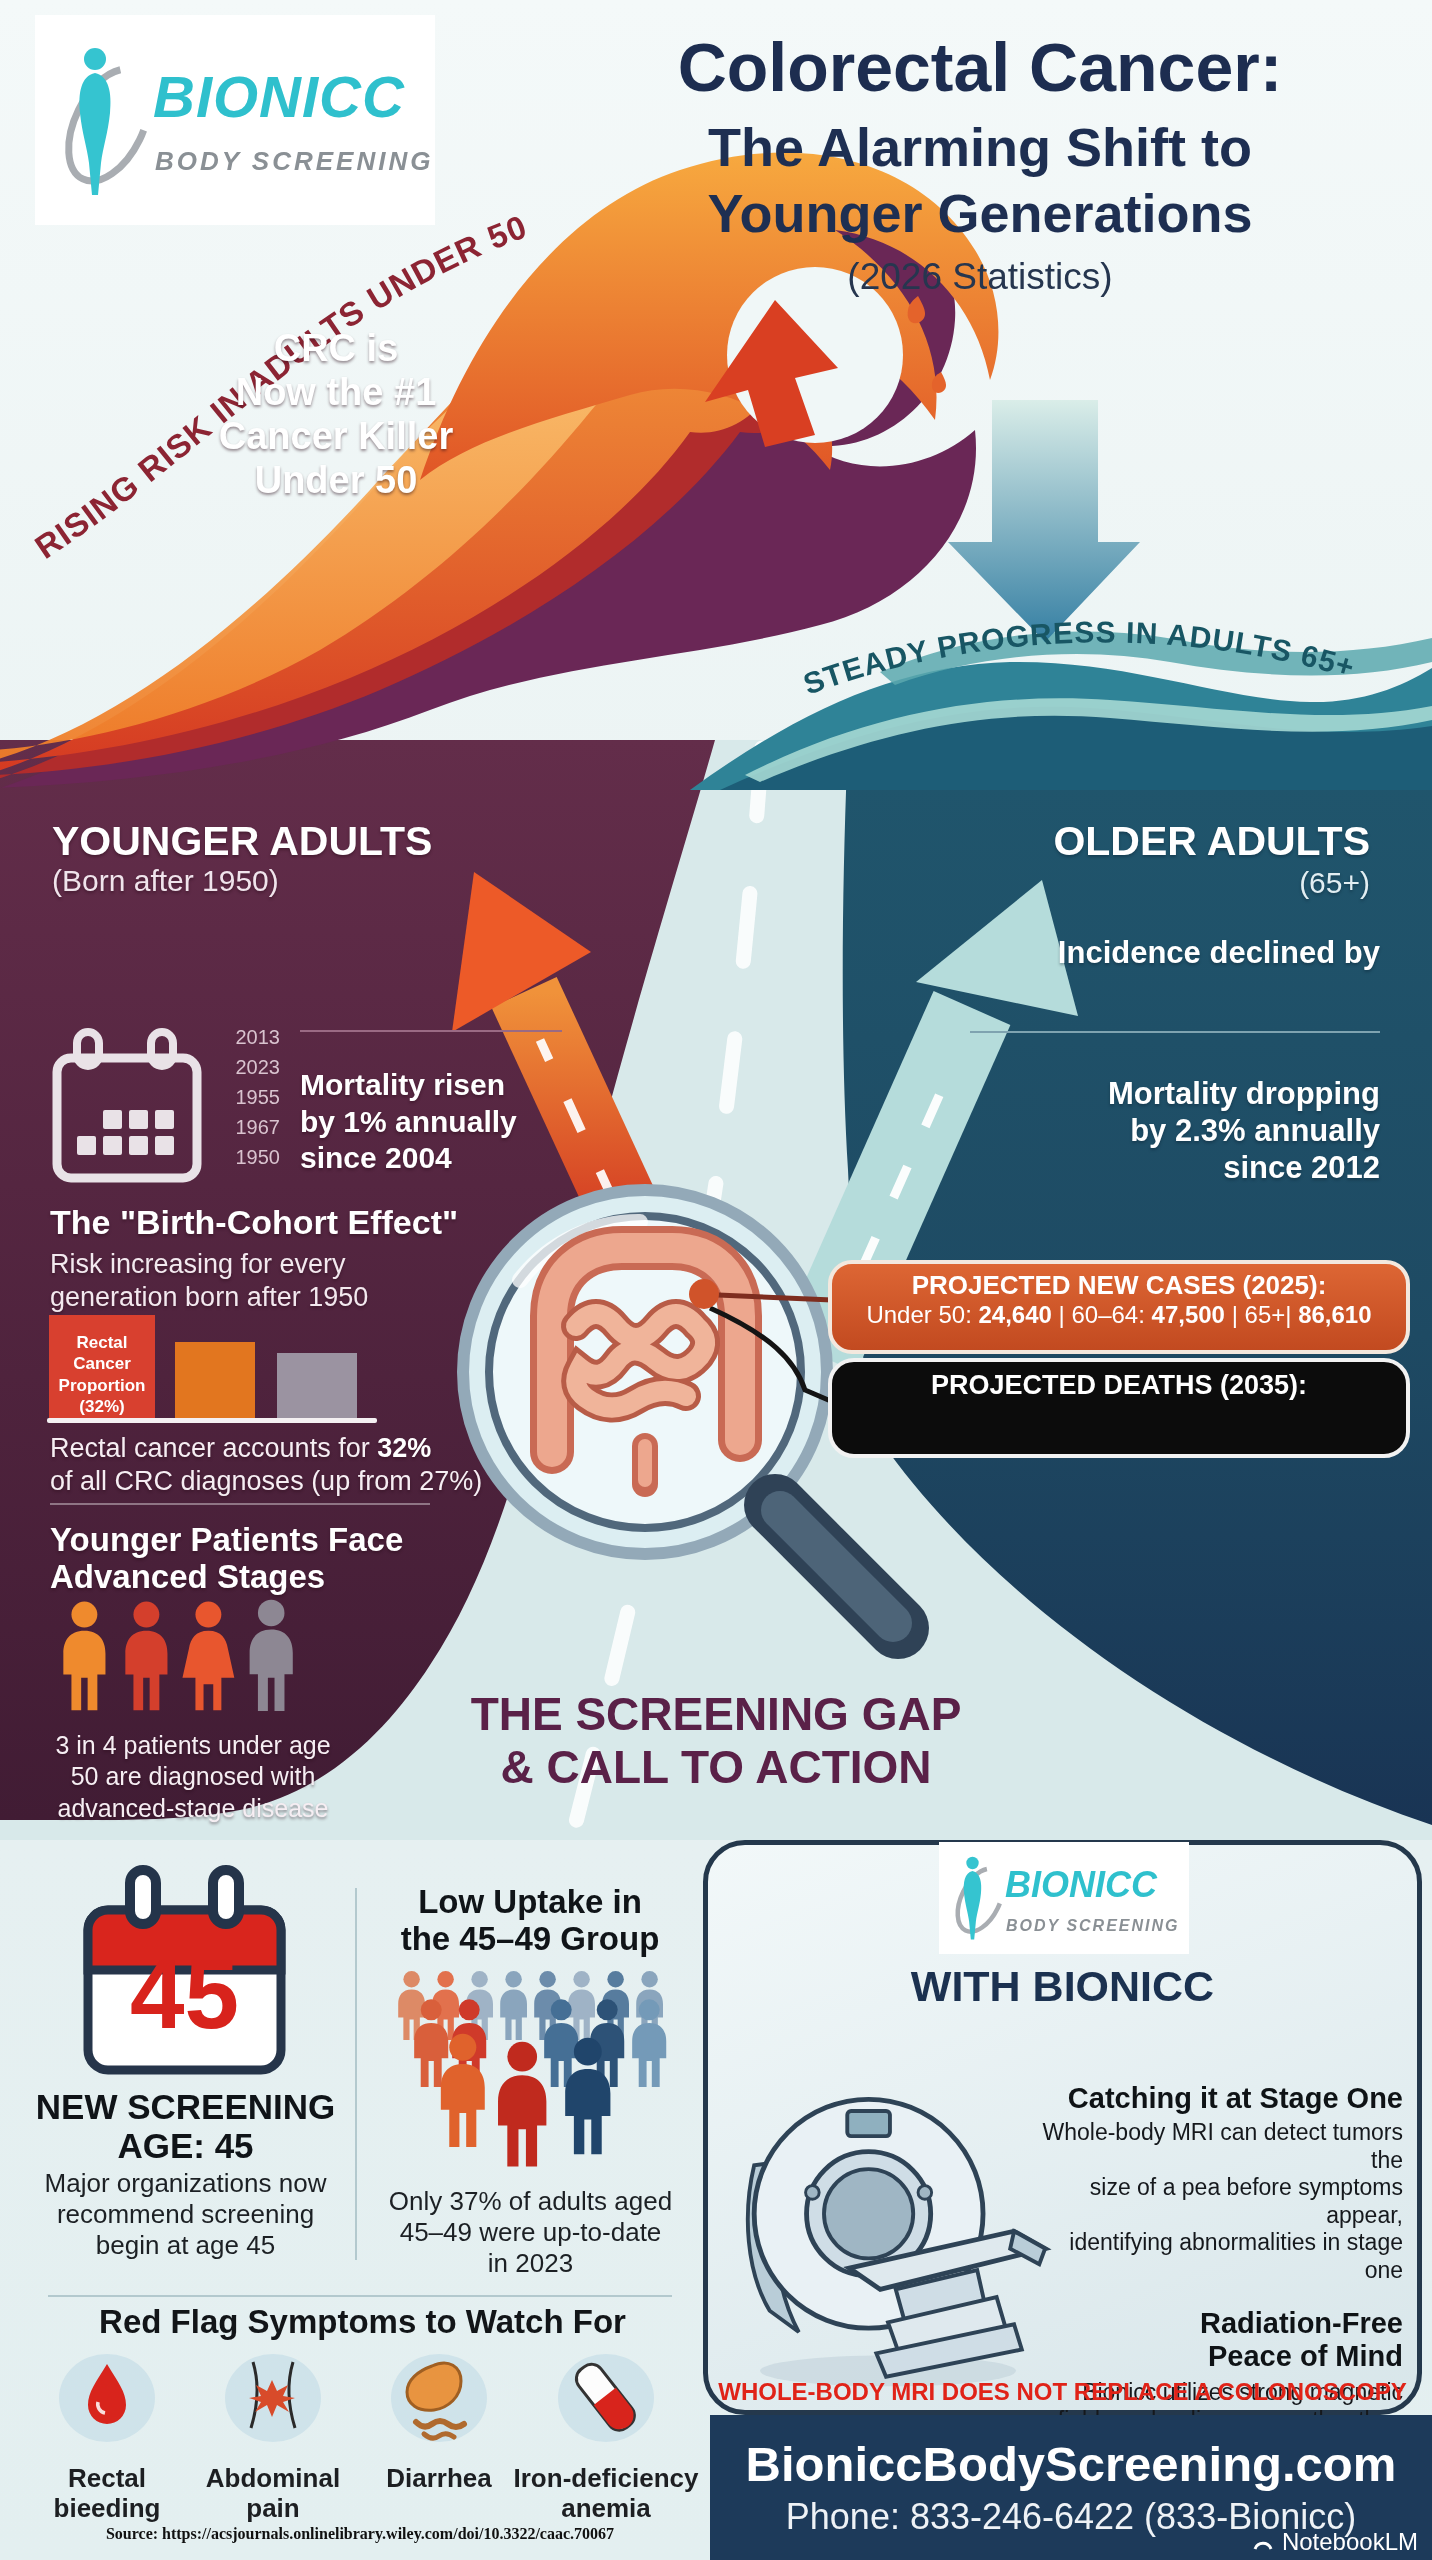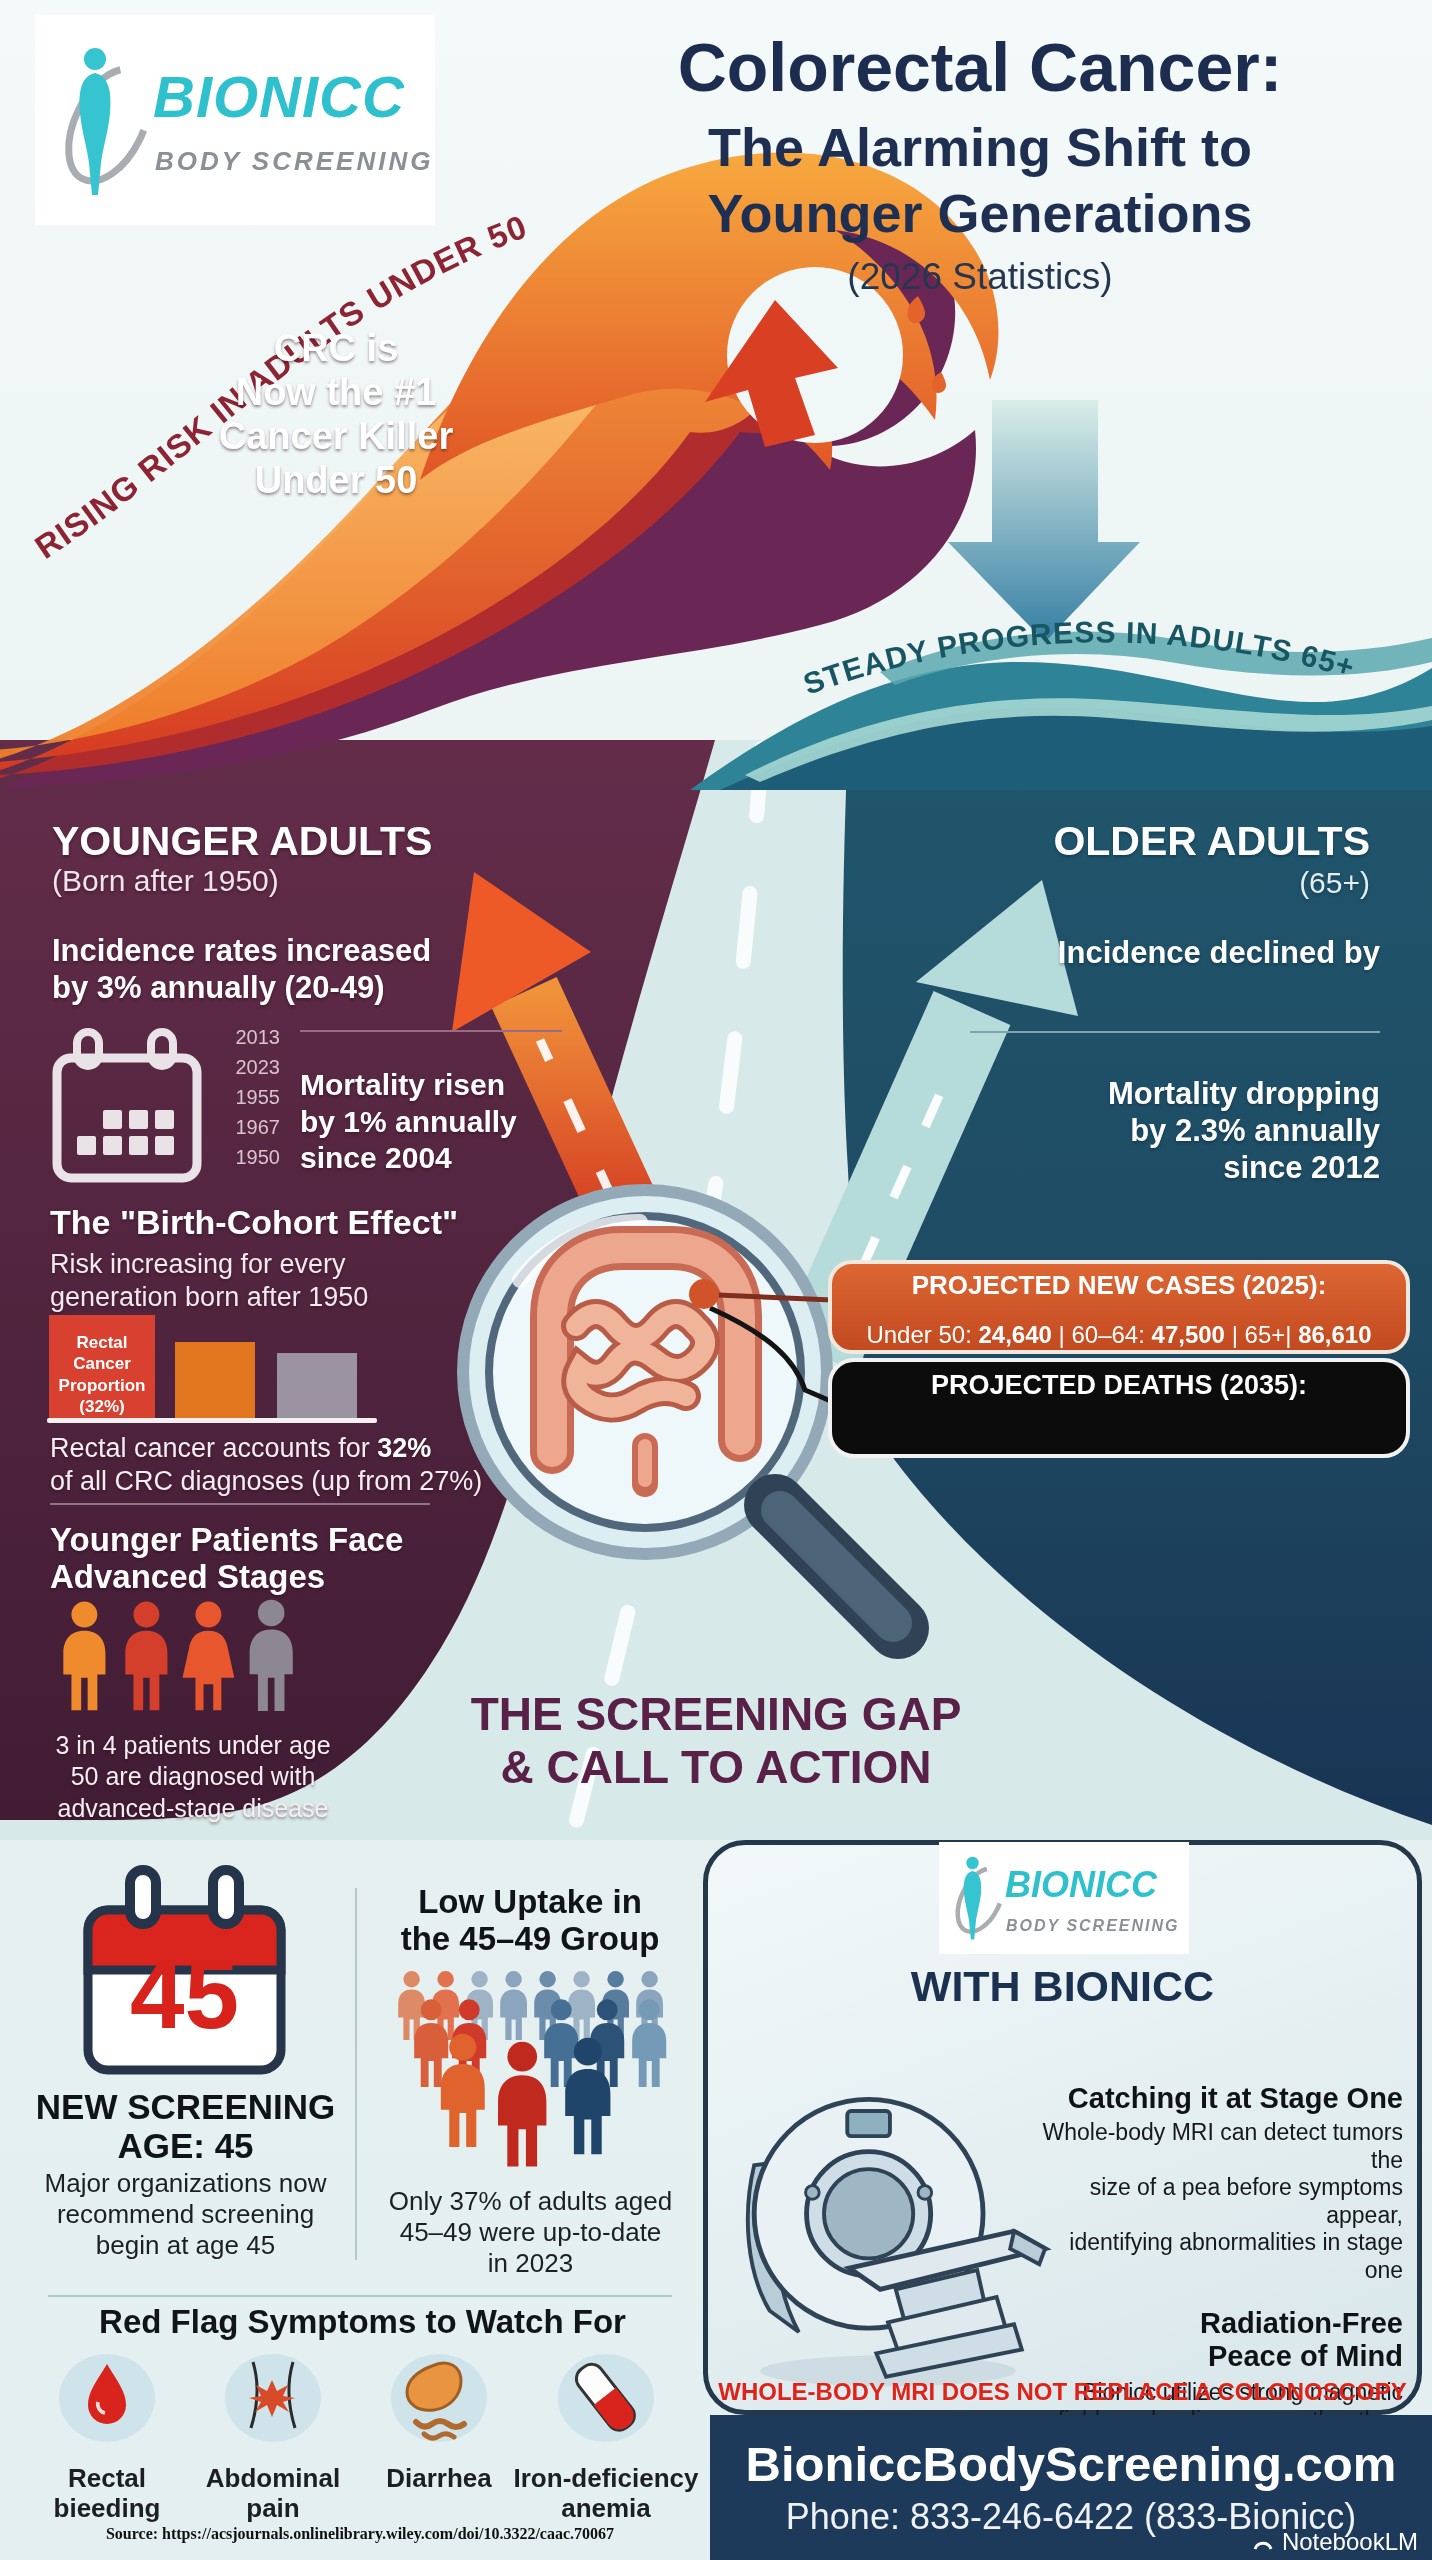--- a/index.html
+++ b/index.html
@@ -138,24 +138,20 @@
 
   <div class="abs ctr wh b800 ts" style="left:178px;top:326px;width:316px;font-size:38px;line-height:1.16;">
     <div>CRC is</div>
     <div>Now the #1</div>
     <div>Cancer Killer</div>
     <div>Under 50</div>
   </div>
 
   <div class="abs wh b800 ts" style="left:52px;top:818px;font-size:41px;">YOUNGER ADULTS</div>
   <div class="abs ts" style="left:52px;top:864px;font-size:30px;color:#f0e4ec;">(Born after 1950)</div>
-  <div class="abs wh b700 ts" style="left:52px;top:924px;font-size:31px;line-height:1.18;">
-    <div>Incidence rates increased</div>
-    <div>by 3% annually (20-49)</div>
-  </div>
 
   <svg class="abs" style="left:47px;top:1028px;" width="160" height="160" viewBox="0 0 160 160">
     <rect x="10" y="30" width="140" height="120" rx="14" fill="none" stroke="#e9e2e7" stroke-width="9"></rect>
     <rect x="30" y="4" width="22" height="34" rx="11" fill="none" stroke="#e9e2e7" stroke-width="8"></rect>
     <rect x="104" y="4" width="22" height="34" rx="11" fill="none" stroke="#e9e2e7" stroke-width="8"></rect>
     <g fill="#e9e2e7">
       <rect x="56" y="82" width="19" height="19" rx="2"></rect>
         <rect x="82" y="82" width="19" height="19" rx="2"></rect>
         <rect x="108" y="82" width="19" height="19" rx="2"></rect>
       <rect x="30" y="108" width="19" height="19" rx="2"></rect>
@@ -237,21 +233,21 @@
   <div class="abs" style="left:970px;top:1031px;width:410px;height:2px;background:#7fa3b0;"></div>
   <div class="abs rgt wh b700 tsn" style="left:930px;top:1066px;width:450px;font-size:31px;line-height:1.2;">
     <div>Mortality dropping</div>
     <div>by 2.3% annually</div>
     <div>since 2012</div>
   </div>
 
   <div class="abs ctr" style="left:828px;top:1260px;width:574px;height:80px;border:4px solid #f3e8de;border-radius:24px;
        background:linear-gradient(180deg,#dd6634,#c24a20);padding-top:6px;">
     <div class="wh b800" style="font-size:26px;">PROJECTED NEW CASES (2025):</div>
-    <div class="wh" style="font-size:24px;margin-top:20px;"><span>Under 50: </span><span class="b800">24,640</span><span> | 60–64: </span><span class="b800">47,500</span><span> | 65+| </span><span class="b800">86,610</span></div>
+    <div class="wh" style="font-size:24px;margin-top:0;"><span>Under 50: </span><span class="b800">24,640</span><span> | 60–64: </span><span class="b800">47,500</span><span> | 65+| </span><span class="b800">86,610</span></div>
   </div>
   <div class="abs ctr" style="left:828px;top:1358px;width:574px;height:84px;border:4px solid #f2f2f2;border-radius:26px;
        background:#0c0c0c;padding-top:8px;">
     <div class="wh b800" style="font-size:27px;">PROJECTED DEATHS (2035):</div>
   </div>
 
   <div class="abs ctr b800" style="left:336px;top:1688px;width:760px;font-size:46px;line-height:1.16;color:#5a2148;">
     <div>THE SCREENING GAP</div>
     <div>&amp; CALL TO ACTION</div>
   </div>

